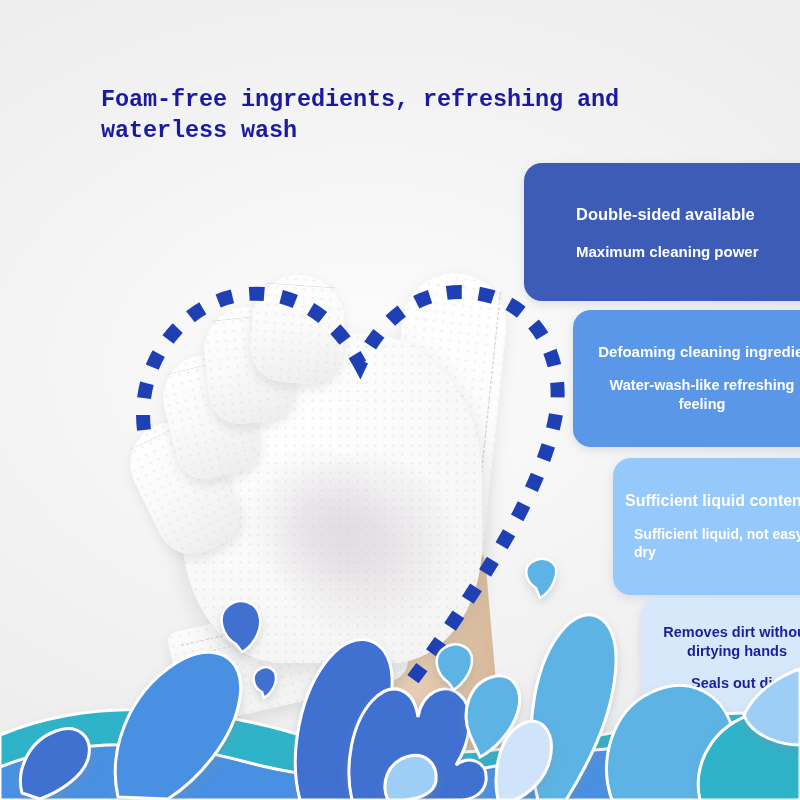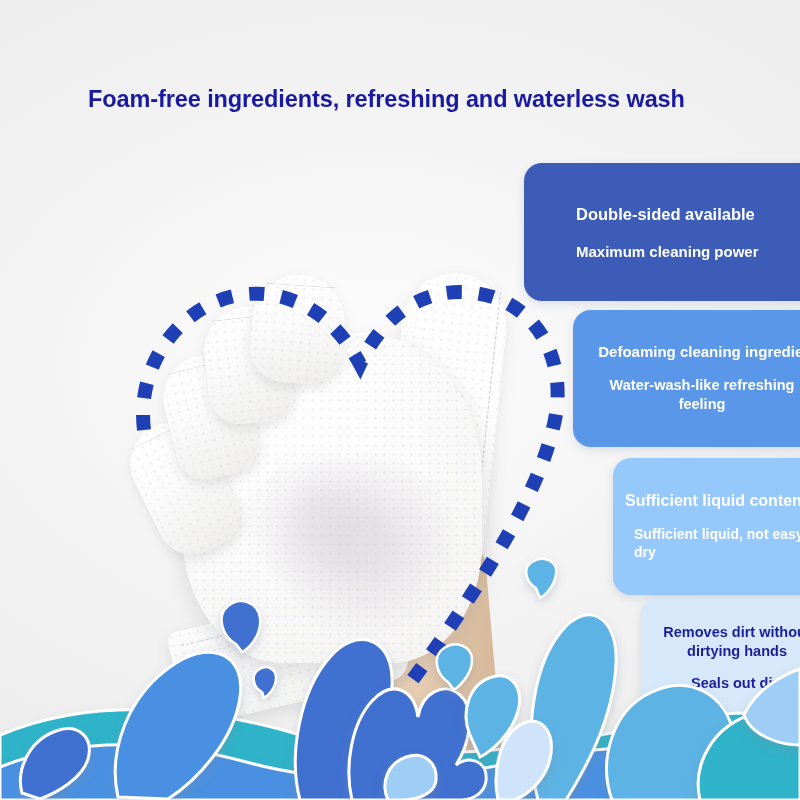--- a/index.html
+++ b/index.html
@@ -9,23 +9,23 @@
     font-family:"Liberation Sans","DejaVu Sans",sans-serif;
     position:relative;
   }
   #stage{position:absolute;inset:0;width:800px;height:800px;overflow:hidden;
     background:
       radial-gradient(ellipse 600px 420px at 46% 46%, #fdfdfd 0%, #f4f4f4 55%, #eeeeee 100%);
   }
 
   
   .headline{
-    position:absolute;left:88px;top:84px;width:610px;
+    position:absolute;left:101px;top:84px;width:610px;
     font-size:23.5px;font-weight:bold;line-height:1.32;
-    color:#1a1aa0;letter-spacing:-0.1px;
+    color:#1a1aa0;letter-spacing:-0.1px;font-family:Liberation Mono, monospace;
   }
 
   
   .photo-wrap{position:absolute;left:140px;top:215px;width:440px;height:560px;}
   .wrist{
     position:absolute;left:232px;top:330px;width:122px;height:235px;
     background:linear-gradient(100deg,#ecd6bd 0%,#e7cfb4 38%,#dcc0a2 72%,#d2b496 100%);
     border-radius:18px 24px 6px 6px;
     transform:rotate(-5deg);
     filter:blur(.3px);

